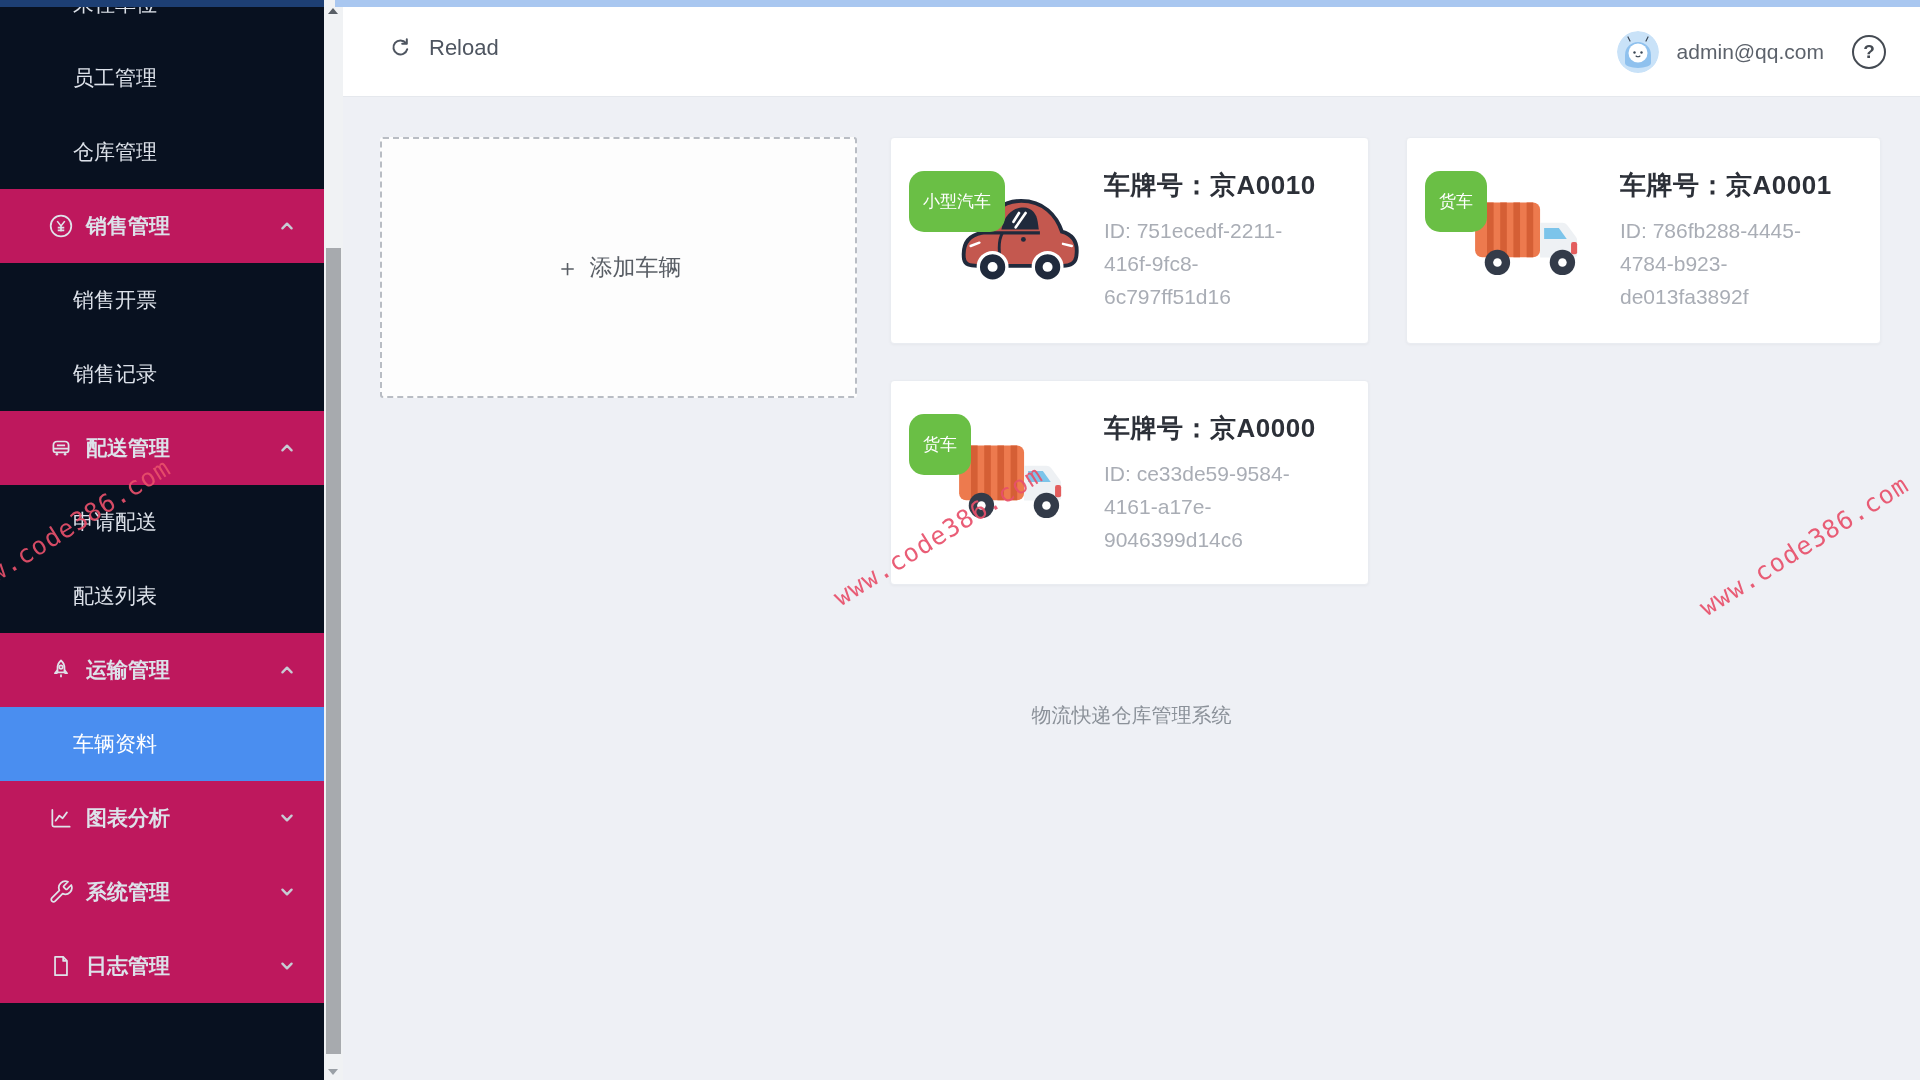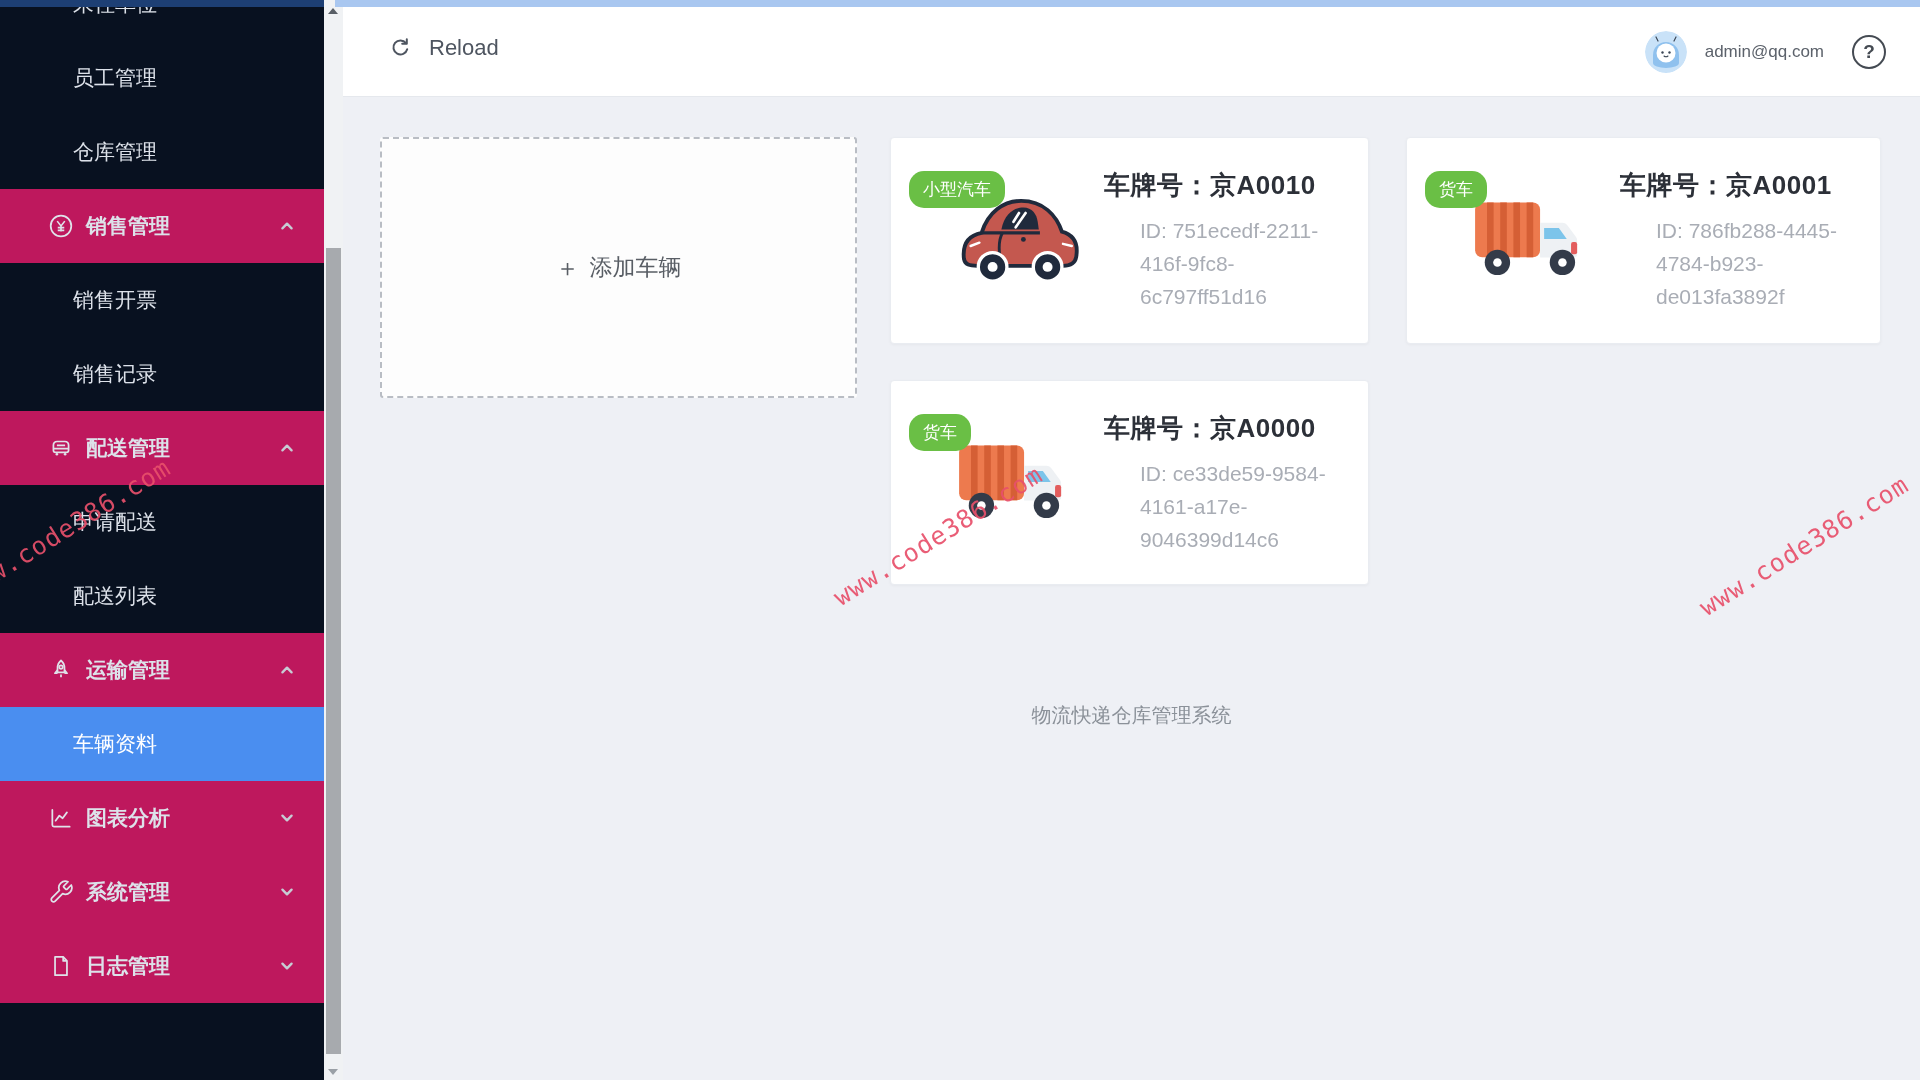--- a/index.html
+++ b/index.html
@@ -27,40 +27,40 @@
   .sb-up{position:absolute;left:4px;top:8px;width:0;height:0;border-left:5px solid transparent;border-right:5px solid transparent;border-bottom:6px solid #595f66;}
   .sb-down{position:absolute;left:4px;bottom:5px;width:0;height:0;border-left:5px solid transparent;border-right:5px solid transparent;border-top:6px solid #9aa0a6;}
   .sb-thumb{position:absolute;left:2px;width:15px;top:248px;height:806px;background:#a7aaae;}
 
   
   .header{position:absolute;left:343px;top:7px;width:1577px;height:89px;background:#ffffff;border-bottom:1px solid #e5e8ed;z-index:3;}
   .reload{position:absolute;left:46px;top:28px;display:flex;align-items:center;gap:16px;color:#4e5560;font-size:22px;cursor:pointer;}
   .reload svg{width:24px;height:24px;}
   .user{position:absolute;right:0;top:0;height:89px;display:flex;align-items:center;}
   .avatar{width:42px;height:42px;border-radius:50%;overflow:hidden;margin-right:18px;cursor:pointer;}
-  .email{color:#5c626b;font-size:17px;margin-right:28px;}
+  .email{color:#5c626b;font-size:21px;margin-right:28px;}
   .help{width:30px;height:30px;border:2px solid #454b53;border-radius:50%;display:flex;align-items:center;justify-content:center;
         color:#454b53;font-size:19px;font-weight:700;margin-right:34px;cursor:pointer;}
 
   
   .content{position:absolute;left:343px;top:96px;width:1577px;height:984px;background:#eef0f5;z-index:2;}
 
   .addbox{position:absolute;left:37px;top:41px;width:477px;height:261px;background:#fdfdfd;border:2px dashed #b9bdc4;
           border-radius:3px;display:flex;align-items:center;justify-content:center;color:#595e65;font-size:23px;cursor:pointer;box-sizing:border-box;}
   .addbox .plus{margin-right:10px;font-size:24px;}
 
   .vcard{position:absolute;width:479px;height:207px;background:#ffffff;border:1px solid #e9ecf1;border-radius:4px;
          box-shadow:0 1px 3px rgba(0,0,0,0.04);box-sizing:border-box;cursor:pointer;}
   .vcard .badge{position:absolute;left:18px;top:33px;background:#6abf45;color:#fff;font-size:17px;line-height:1;
-                padding:10px 14px;border-radius:15px;z-index:2;white-space:nowrap;}
+                padding:22px 14px;border-radius:15px;z-index:2;white-space:nowrap;}
   .vcard .art{position:absolute;left:62px;top:42px;width:132px;height:110px;}
   .vcard .art svg{width:100%;height:100%;}
   .vcard .info{position:absolute;left:213px;top:30px;width:222px;}
   .plate{font-size:26px;font-weight:700;color:#2c3038;letter-spacing:0.5px;white-space:nowrap;}
-  .vid{margin-top:11px;width:215px;font-size:21px;line-height:33px;color:#a9adb5;overflow-wrap:break-word;margin-left:36px;}
+  .vid{margin-top:11px;width:215px;font-size:21px;line-height:33px;color:#a9adb5;overflow-wrap:break-word;}
 
   .footer-title{position:absolute;left:0;top:606px;width:100%;text-align:center;color:#8b9199;font-size:20px;}
 
   
   .wm{position:absolute;font-family:"DejaVu Sans Mono","Liberation Mono",monospace;font-size:25px;letter-spacing:1px;
       color:#e8506b;opacity:0.92;white-space:nowrap;transform:rotate(-32deg);transform-origin:0 50%;z-index:60;pointer-events:none;}
   #wm1{left:-36px;top:578px;}
   #wm2{left:836px;top:585px;}
   #wm3{left:1702px;top:595px;}
 </style>

